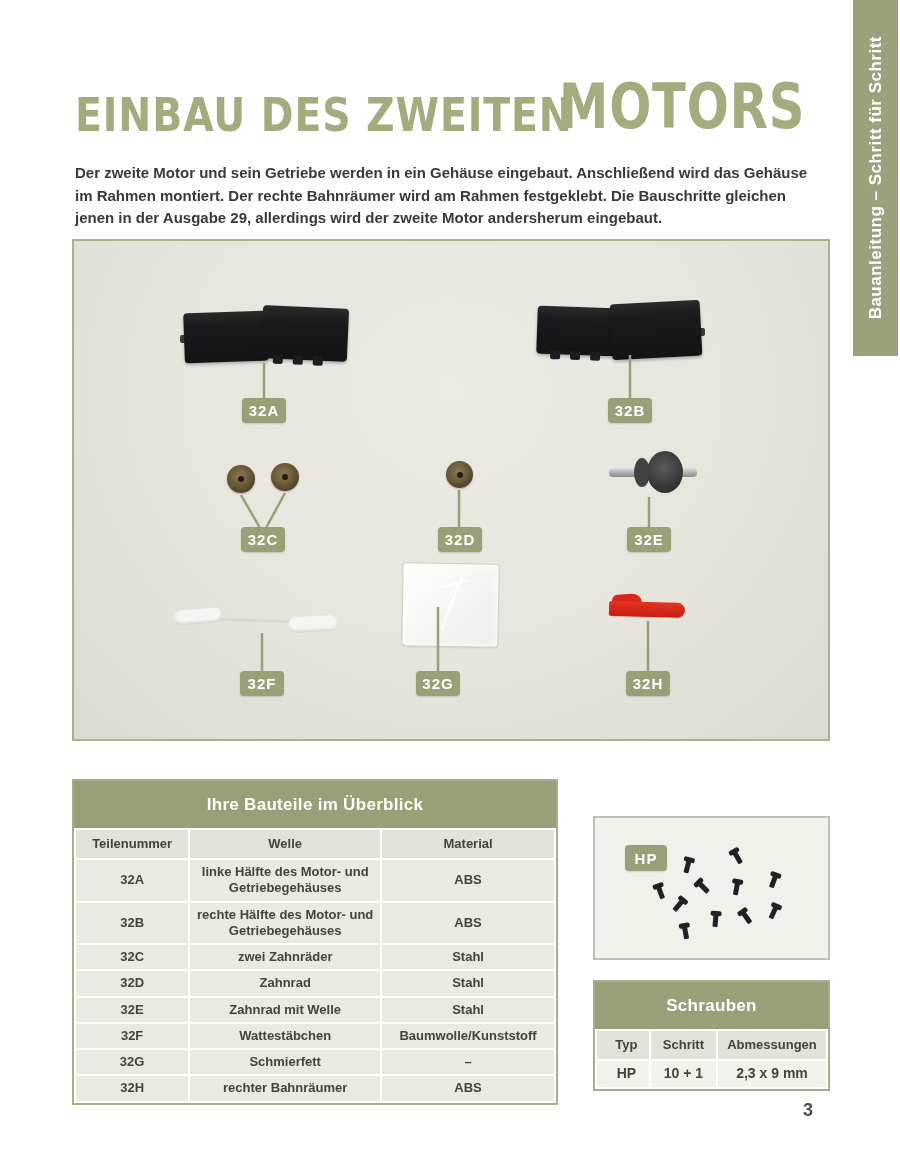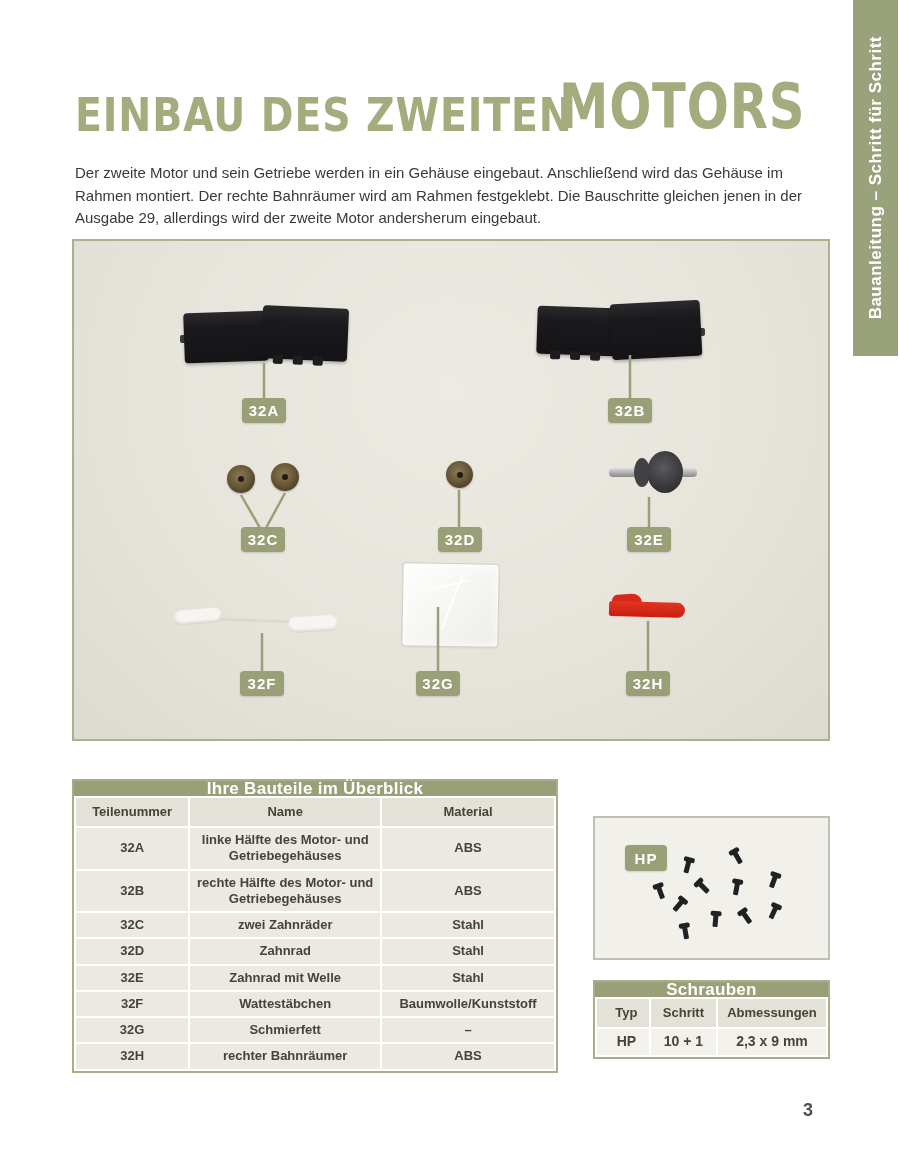--- a/index.html
+++ b/index.html
@@ -23,21 +23,21 @@
   .title-part1, .title-part2 {
     position:absolute; bottom:0; color:#a5ab7c; font-weight:bold;
     font-family:"DejaVu Sans", sans-serif; transform-origin:left bottom;
     letter-spacing:1px; line-height:1;
   }
   .title-part1 { left:0;   font-size:47px; transform:scaleX(0.84); }
   .title-part2 { left:484px; font-size:62px; transform:scaleX(0.80); }
   
   .intro {
     position:absolute; left:75px; top:147px; width:742px;
-    font-size:15px; font-weight:normal; color:#3a3933; line-height:22.5px;
+    font-size:15px; font-weight:bold; color:#3a3933; line-height:22.5px;
   }
   
   .photo {
     position:absolute; left:72px; top:239px; width:754px; height:498px;
     background: radial-gradient(ellipse at 50% 30%, #eceae2 0%, #e6e4db 55%, #dcdad1 100%);
     border:2px solid #abb08d;
   }
   .photo * { position:absolute; }
   .connectors { left:0; top:0; }
   .tag {
@@ -74,21 +74,21 @@
     border:1px solid rgba(203,203,196,0.9); border-radius:4px;
     box-shadow: inset 0 0 10px rgba(255,255,255,0.95), 0 1px 2px rgba(0,0,0,0.07);
   }
   .bag span { display:block; position:absolute; background:rgba(255,255,255,0.9); }
   
   .red-body { background:linear-gradient(180deg,#e23522 0%,#c71e10 100%); border-radius:4px 11px 11px 4px; }
   .red-bump { background:#d7281a; border-radius:6px 10px 2px 3px; }
   
   .tbl-wrap { position:absolute; border:2px solid #a9ad8b; background:#fff; }
   .tbl-title {
-    height:15px; background:#99a077; color:#fff; font-weight:bold; font-size:17px;
+    height:47px; background:#99a077; color:#fff; font-weight:bold; font-size:17px;
     display:flex; align-items:center; justify-content:center; letter-spacing:0.3px;
   }
   table { border-collapse:separate; border-spacing:2px; width:100%; background:#fff; }
   th, td {
     background:#ebe9e1; color:#45443c; font-weight:bold; text-align:center;
     font-size:13px; padding:4px 6px; line-height:1.25;
   }
   th { background:#e3e1d8; font-size:13px; height:20px; }
   .parts-tbl .c0 { width:104px; } .parts-tbl .c1 { width:190px; } .parts-tbl .c2 { width:164px; }
   .screw-tbl .c0 { width:46px;padding-left:13px; } .screw-tbl .c1 { width:68px; } .screw-tbl .c2 { width:104px;margin-top:24px; }
@@ -188,21 +188,21 @@
     <div class="tag" style="left:342px; top:430px;">32G</div>
     <div class="tag" style="left:552px; top:430px;">32H</div>
   </div>
 
   <div class="tbl-wrap parts-tbl" style="left:72px; top:779px; width:482px;">
     <div class="tbl-title">Ihre Bauteile im Überblick</div>
     <table>
       <thead>
         <tr>
           <th class="c0">Teilenummer</th>
-          <th class="c1">Name</th>
+          <th class="c1">Welle</th>
           <th class="c2">Material</th>
         </tr>
       </thead>
       <tbody>
           <tr>
             <td class="c0">32A</td>
             <td class="c1">linke Hälfte des Motor- und Getriebegehäuses</td>
             <td class="c2">ABS</td>
           </tr>
           <tr>

